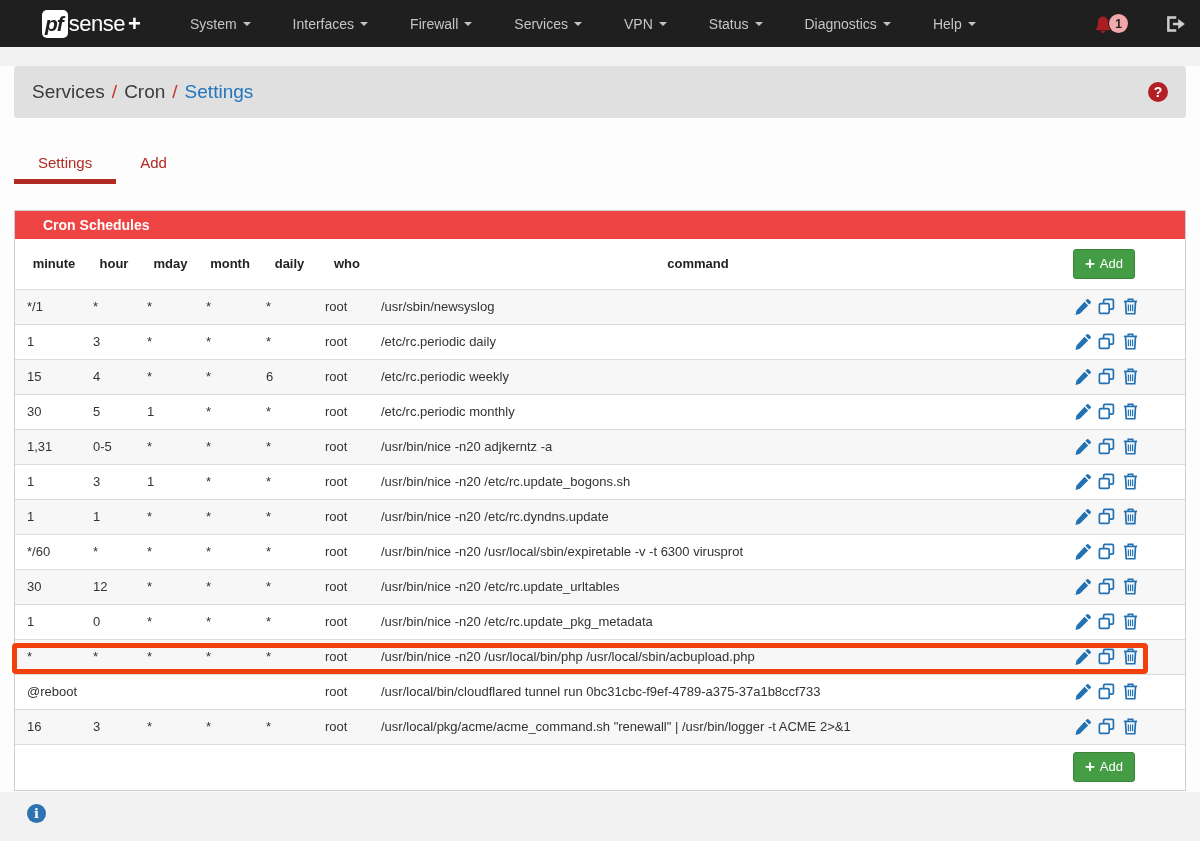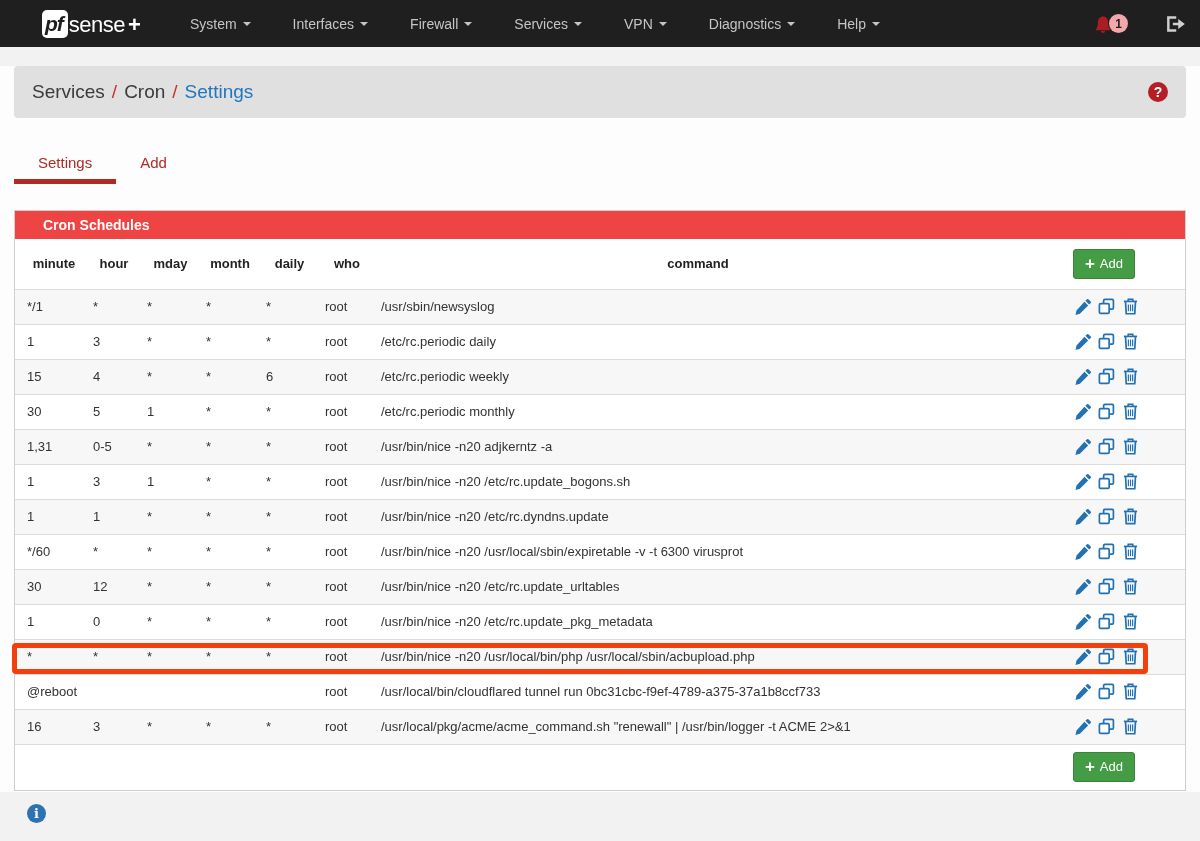--- a/index.html
+++ b/index.html
@@ -10,21 +10,21 @@
     overflow:hidden;
     color:#333;
   }
 
   
   .navbar {
     height:47px; background:#1f1f1f;
     display:flex; align-items:center;
     padding:0 14px;
   }
-  .brand { display:flex; align-items:flex-end; margin-right:28px; cursor:pointer;padding-left:28px; }
+  .brand { display:flex; align-items:center; margin-right:28px; cursor:pointer;padding-left:28px; }
   .brand-box {
     background:#fff; color:#1f1f1f; font-weight:bold; font-style:italic;
     font-size:21px; line-height:1; padding:3px 5px 4px 3px; border-radius:5px;
     letter-spacing:-1px;
   }
   .brand-name { color:#fff; font-weight:normal; font-size:22px; letter-spacing:-0.5px; margin-left:1px; }
   .brand-plus { color:#fff; font-weight:bold; font-size:22px; margin-left:3px; }
   .nav-items { display:flex; align-items:center; }
   .nav-item {
     color:#c5c5c5; font-size:14px; padding:8px 21px; height:47px;
@@ -147,20 +147,24 @@
     <div class="nav-item">
       <span>Firewall</span>
       <span class="caret"></span>
     </div>
     <div class="nav-item">
       <span>Services</span>
       <span class="caret"></span>
     </div>
     <div class="nav-item">
       <span>VPN</span>
+      <span class="caret"></span>
+    </div>
+    <div class="nav-item">
+      <span>Status</span>
       <span class="caret"></span>
     </div>
     <div class="nav-item">
       <span>Diagnostics</span>
       <span class="caret"></span>
     </div>
     <div class="nav-item">
       <span>Help</span>
       <span class="caret"></span>
     </div>

